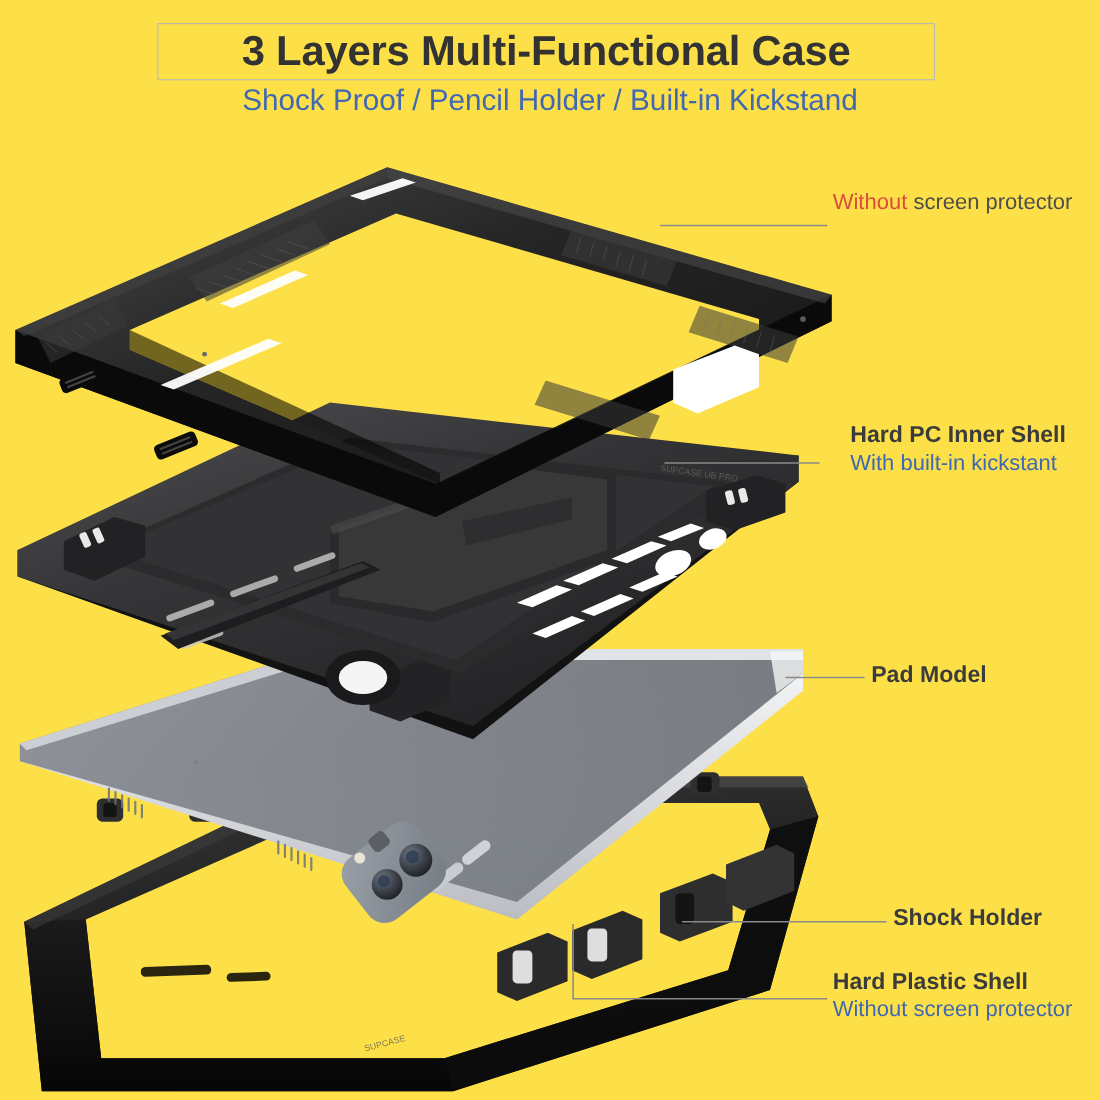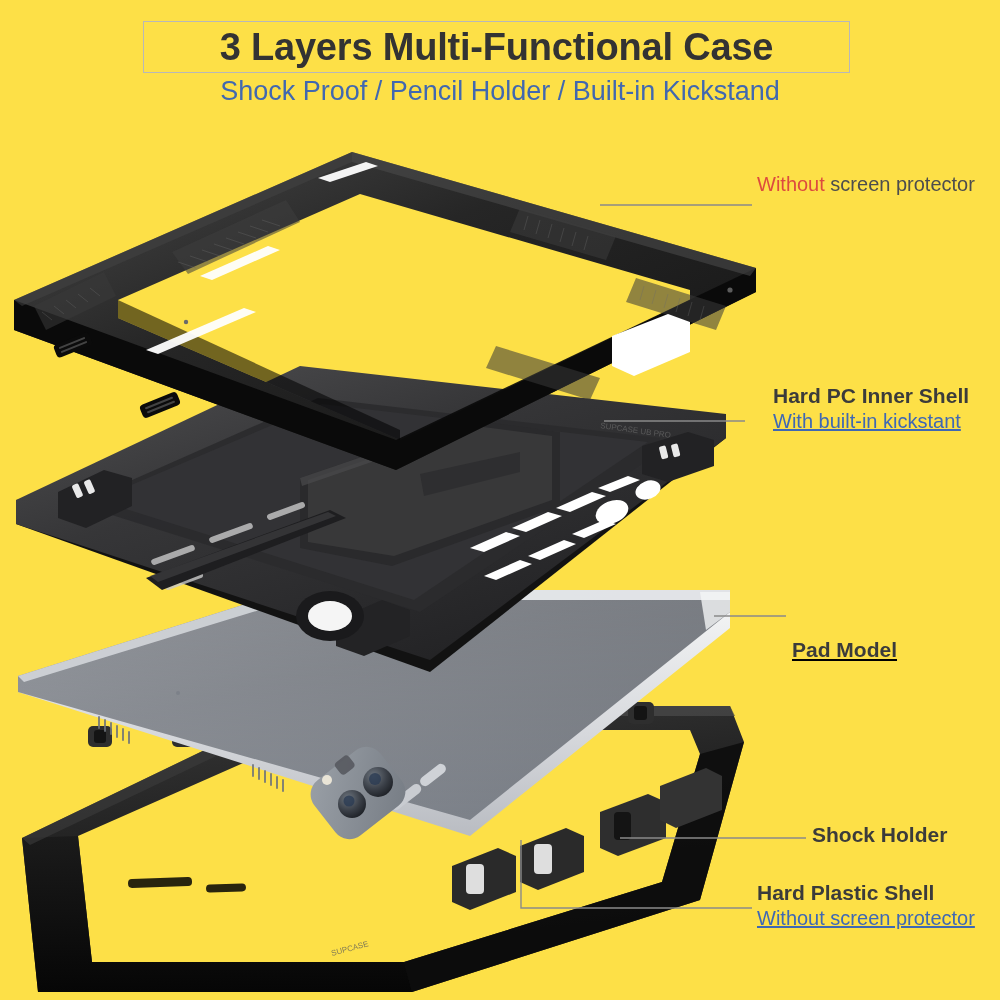--- a/index.html
+++ b/index.html
@@ -66,25 +66,25 @@
     font-weight: bold;
     color: #3b3b3b;
     line-height: 26px;
   }
   .callout .sub {
     font-size: 20px;
     line-height: 25px;
     color: #4d4d4d;
   }
   .sub .red { color: #dd4b3e; }
-  .sub.blue { color: #3f68b4; text-decoration: underline; }
+  .sub.blue { color: #3f68b4; }
 
   .c-silicone { left: 757px; top: 172px; }
   .c-pc       { left: 733px; top: 383px; margin-left: 40px; }
-  .c-pad      { left: 792px; top: 637px; text-decoration: underline; }
+  .c-pad      { left: 792px; top: 601px; }
   .c-pencil   { left: 812px; top: 822px; }
   .c-plastic  { left: 757px; top: 880px; }
 
   .leader { stroke: #8a8a8a; stroke-width: 1.4; fill: none; }
 </style>
 </head>
 <body>
 
 <div id="page">
 

